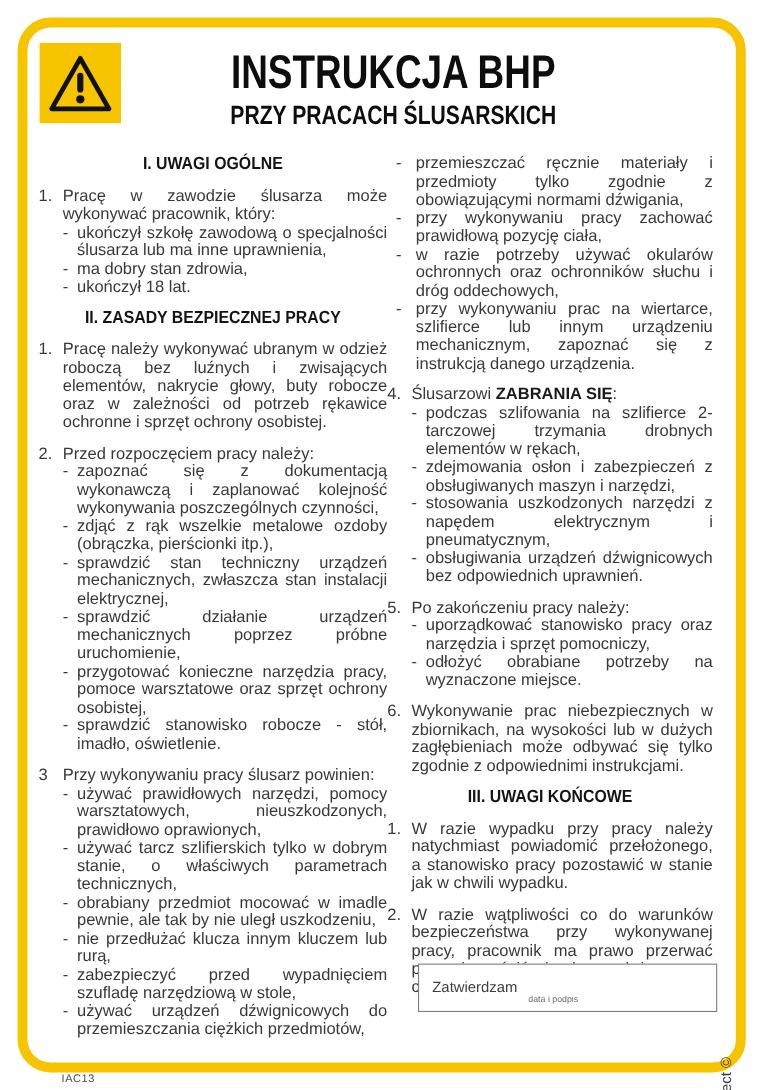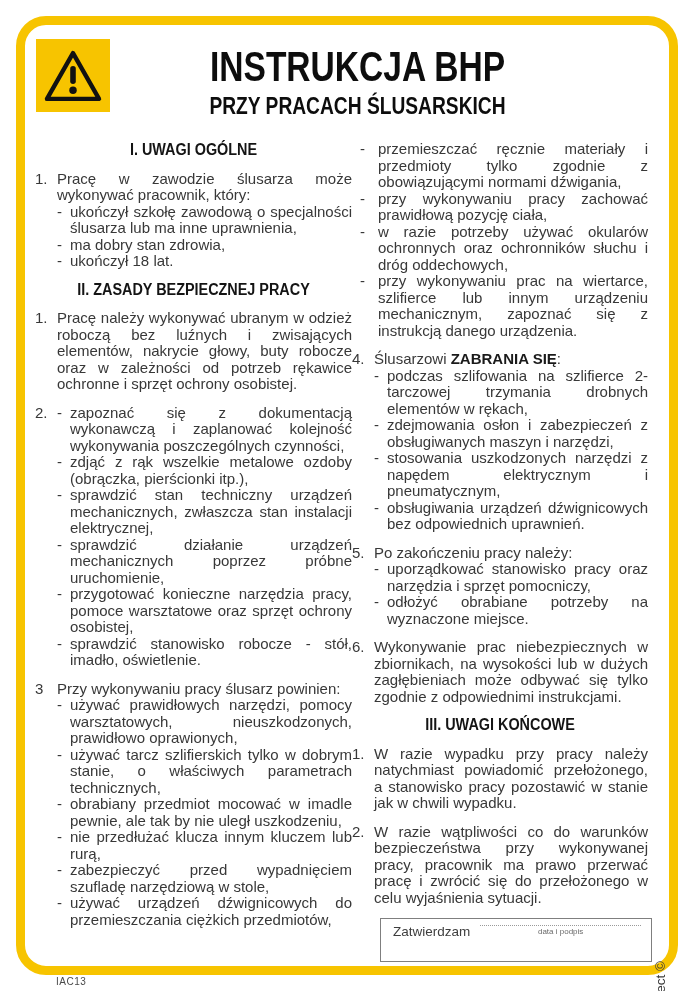--- a/index.html
+++ b/index.html
@@ -43,26 +43,26 @@
   .item { display:flex; margin-bottom:12px; }
   .item .num { width:22px; flex:none; }
   .item .ibody { flex:1; min-width:0; }
   .b-row { display:flex; }
   .b-row .dash { width:13px; flex:none; }
   .b-row .b-text { flex:1; min-width:0; }
   .cont-list { padding-left:8px; margin-bottom:12px; }
   .cont-list .dash { width:18px; }
   .lead strong { color:#1a1a1a; }
   .approve {
-    position:absolute; left:380px; top:918px; width:272px; height:44px;
+    position:absolute; left:380px; top:876px; width:272px; height:44px;
     box-sizing:border-box; border:1px solid #7f7f7f; background:#fff;
-    display:flex; gap:10px; padding:5px 10px 6px 12px;
+    display:flex; align-items:flex-end; gap:10px; padding:5px 10px 6px 12px;
   }
   .approve .label { font-size:13.5px; color:#3e3e3e; margin-bottom:8px; white-space:nowrap; }
-  .approve .sig { flex:1; display:flex; flex-direction:column; }
+  .approve .sig { flex:1; display:flex; flex-direction:row; }
   .approve .dots { border-bottom:1px dotted #9a9a9a; height:1px; }
   .approve .caption { font-size:8px; color:#6a6a6a; text-align:center; margin-top:1px; }
   .watermark {
     position:absolute; right:26px; bottom:30px;
     transform:rotate(-90deg); transform-origin:100% 100%;
     font-size:13.5px; color:#3a3a3a; white-space:nowrap;
   }
   .iac { position:absolute; left:37px; bottom:4px; font-size:10px; color:#4a4a4a; letter-spacing:0.5px;padding-left:19px; }
 </style>
 </head>
@@ -114,20 +114,21 @@
     <div class="item">
       <span class="num">1.</span>
       <div class="ibody">
         <div class="lead">Pracę należy wykonywać ubranym w odzież roboczą bez luźnych i zwisających elementów, nakrycie głowy, buty robocze oraz w zależności od potrzeb rękawice ochronne i sprzęt ochrony osobistej.</div>
       </div>
     </div>
 
     <div class="item">
       <span class="num">2.</span>
       <div class="ibody">
+        <div class="lead">Przed rozpoczęciem pracy należy:</div>
         <div class="bullets">
             <div class="b-row">
               <span class="dash">-</span>
               <span class="b-text">zapoznać się z dokumentacją wykonawczą i zaplanować kolejność wykonywania poszczególnych czynności,</span>
             </div>
             <div class="b-row">
               <span class="dash">-</span>
               <span class="b-text">zdjąć z rąk wszelkie metalowe ozdoby (obrączka, pierścionki itp.),</span>
             </div>
             <div class="b-row">

